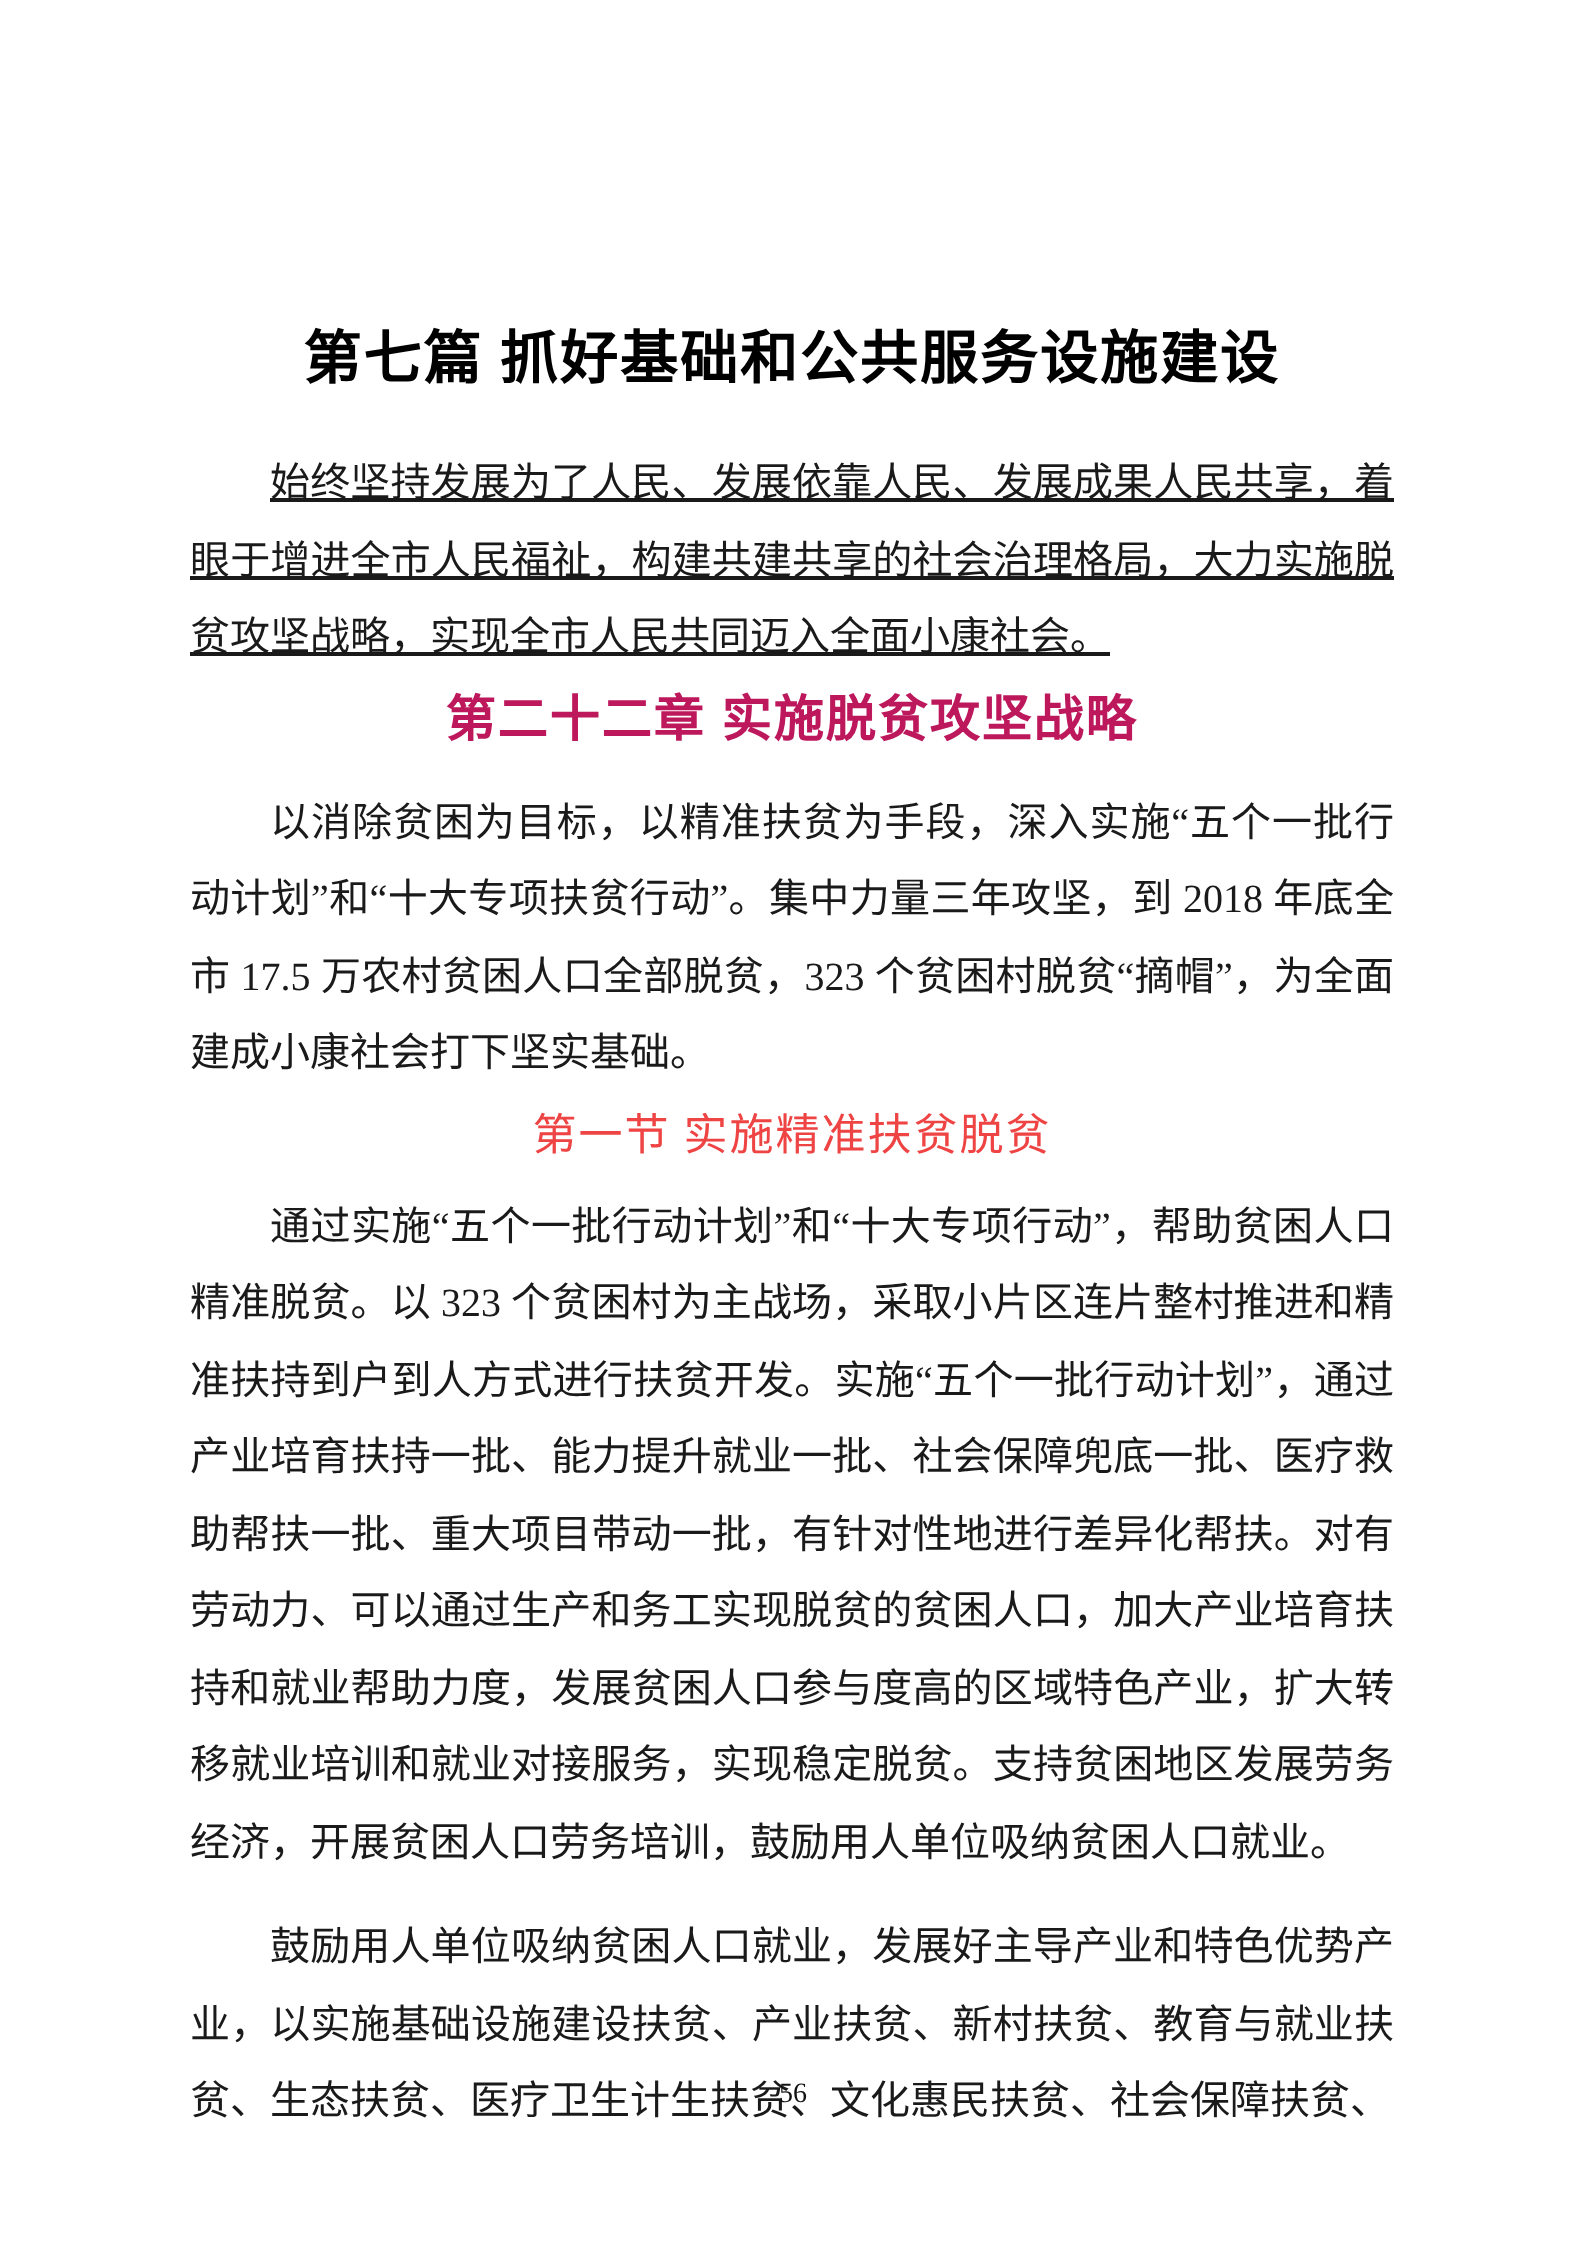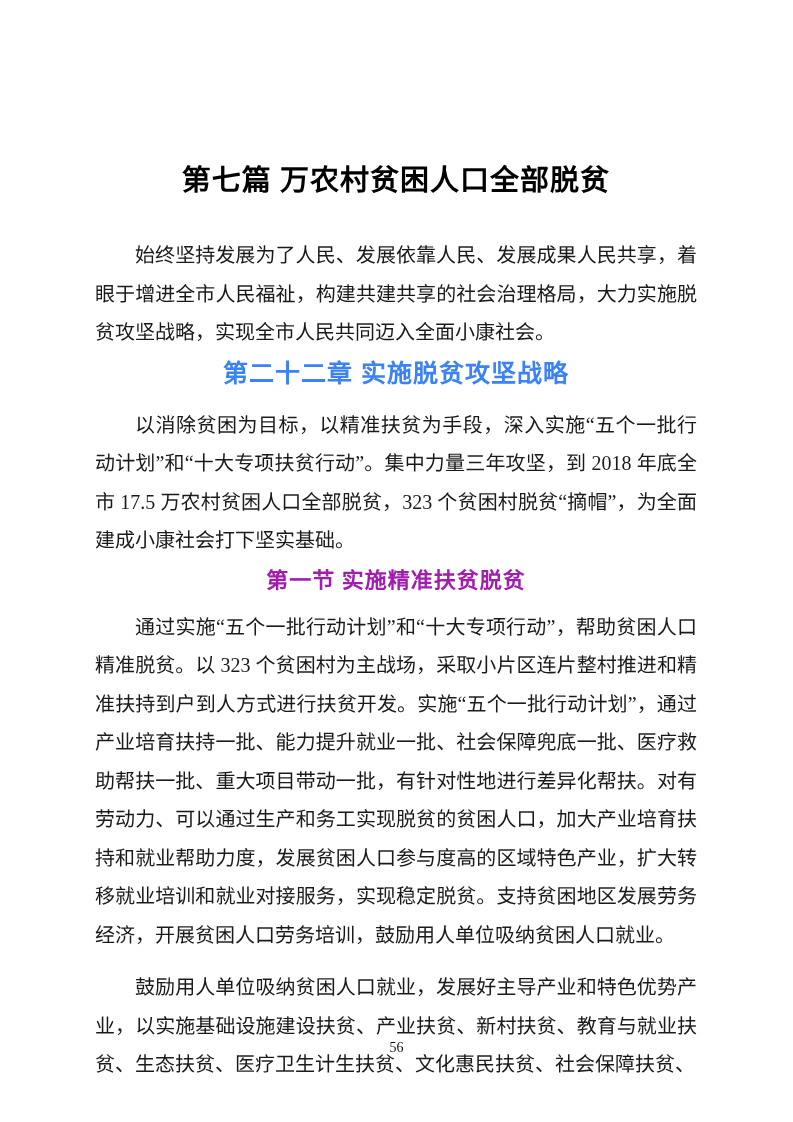--- a/index.html
+++ b/index.html
@@ -35,39 +35,40 @@
     margin: 0;
     font-size: 20px;
     line-height: 38.5px;
     text-align: justify;
     text-justify: inter-ideograph;
     text-indent: 2em;
     letter-spacing: 0;
     font-weight: normal;
   }
   .para-intro {
-    margin-top: 36px;
+    margin-top: 23px;
+    text-decoration: underline;
   }
   .chapter-title {
     margin: 4px 0 16px 0;
     font-size: 25px;
     line-height: 34px;
     font-weight: bold;
     text-align: center;
-    color: #3b82f6;
+    color: #be185d;
     font-family: "Liberation Sans", "DejaVu Sans", sans-serif;
     letter-spacing: 1px;
   }
   .section-title {
     margin: 6px 0 12px 0;
     font-size: 22px;
     line-height: 30px;
-    font-weight: bold;
+    font-weight: normal;
     text-align: center;
-    color: #a21caf;
+    color: #ef4444;
     letter-spacing: 1px;
     font-family: "Liberation Serif", "DejaVu Serif", serif;
   }
   .para-follow {
     margin-top: 14px;
   }
   .page-number {
     position: absolute;
     left: 0;
     right: 0;
@@ -78,21 +79,21 @@
     color: #111111;
     font-family: "Liberation Serif", "DejaVu Serif", serif;
   }
 </style>
 </head>
 <body>
 
 <div class="page">
   <div class="content">
 
-    <h1 class="part-title">第七篇 万农村贫困人口全部脱贫</h1>
+    <h1 class="part-title">第七篇 抓好基础和公共服务设施建设</h1>
 
     <p class="body-para para-intro">始终坚持发展为了人民、发展依靠人民、发展成果人民共享，着眼于增进全市人民福祉，构建共建共享的社会治理格局，大力实施脱贫攻坚战略，实现全市人民共同迈入全面小康社会。</p>
 
     <h2 class="chapter-title">第二十二章 实施脱贫攻坚战略</h2>
 
     <p class="body-para">以消除贫困为目标，以精准扶贫为手段，深入实施“五个一批行动计划”和“十大专项扶贫行动”。集中力量三年攻坚，到 2018 年底全市 17.5 万农村贫困人口全部脱贫，323 个贫困村脱贫“摘帽”，为全面建成小康社会打下坚实基础。</p>
 
     <h3 class="section-title">第一节 实施精准扶贫脱贫</h3>
 
     <p class="body-para">通过实施“五个一批行动计划”和“十大专项行动”，帮助贫困人口精准脱贫。以 323 个贫困村为主战场，采取小片区连片整村推进和精准扶持到户到人方式进行扶贫开发。实施“五个一批行动计划”，通过产业培育扶持一批、能力提升就业一批、社会保障兜底一批、医疗救助帮扶一批、重大项目带动一批，有针对性地进行差异化帮扶。对有劳动力、可以通过生产和务工实现脱贫的贫困人口，加大产业培育扶持和就业帮助力度，发展贫困人口参与度高的区域特色产业，扩大转移就业培训和就业对接服务，实现稳定脱贫。支持贫困地区发展劳务经济，开展贫困人口劳务培训，鼓励用人单位吸纳贫困人口就业。</p>

